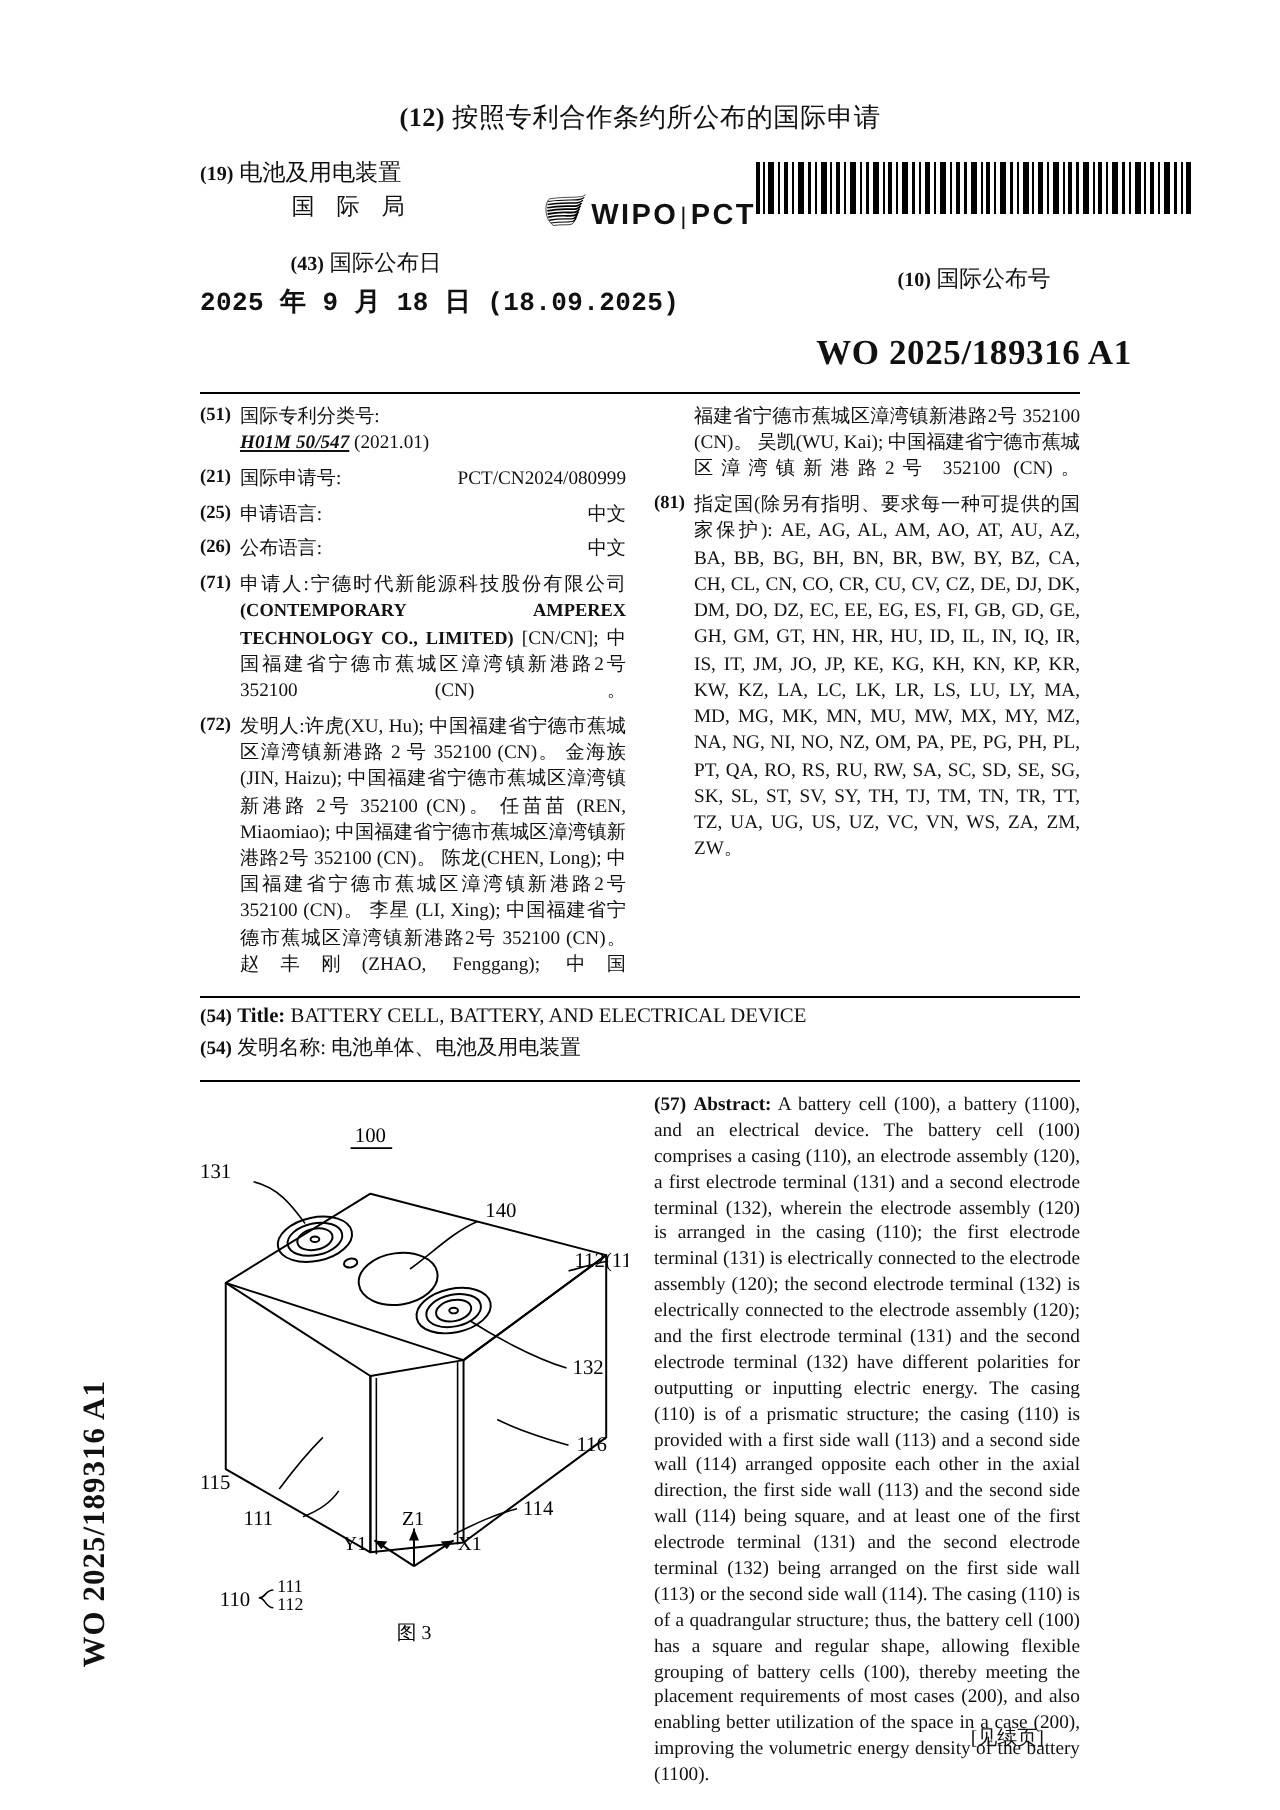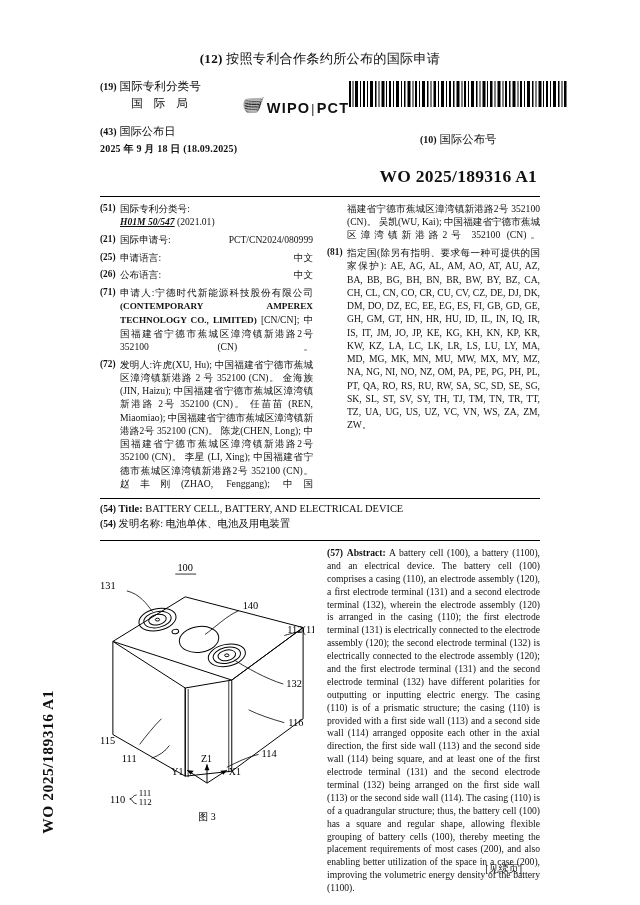--- a/index.html
+++ b/index.html
@@ -64,30 +64,31 @@
   .hdr-19 .num { font-weight: bold; font-size: 10px; }
   .hdr-19 .l2 {
     display: block;
     text-align: center;
     letter-spacing: 4px;
     padding-right: 18px;
   }
   .hdr-43 {
     margin-top: 11px;
     font-size: 11.2px;
-    text-align: left;
+    text-align: center;
     padding-right: 4px;
   }
   .hdr-43 .num { font-weight: bold; font-size: 10px; }
   .hdr-43-date {
-    font-size: 10px;
+    font-size: 13px;
     font-weight: bold;
     margin-top: 3px;
     white-space: nowrap;
     letter-spacing: 0.2px;
+    font-family: Liberation Mono, monospace;
   }
 
   .hdr-mid {
     width: 108px;
     display: flex;
     flex-direction: row;
     align-items: center;
     padding-top: 0px;
   }
   .wipo-logo { width: 74px; height: 60px; display:block; }
@@ -215,21 +216,21 @@
   <div class="hdr-12">
     <b>(12)</b>
     <span>按照专利合作条约所公布的国际申请</span>
   </div>
 
   <div class="hdr-row">
 
     <div class="hdr-left">
       <div class="hdr-19">
         <span class="num">(19)</span>
-        <span>国际专利分类号</span>
+        <span>电池及用电装置</span>
         <span class="l2">国 际 局</span>
       </div>
       <div class="hdr-43">
         <span class="num">(43)</span>
         <span>国际公布日</span>
         <div class="hdr-43-date">2025 年 9 月 18 日 (18.09.2025)</div>
       </div>
     </div>
 
     <div class="hdr-mid">

